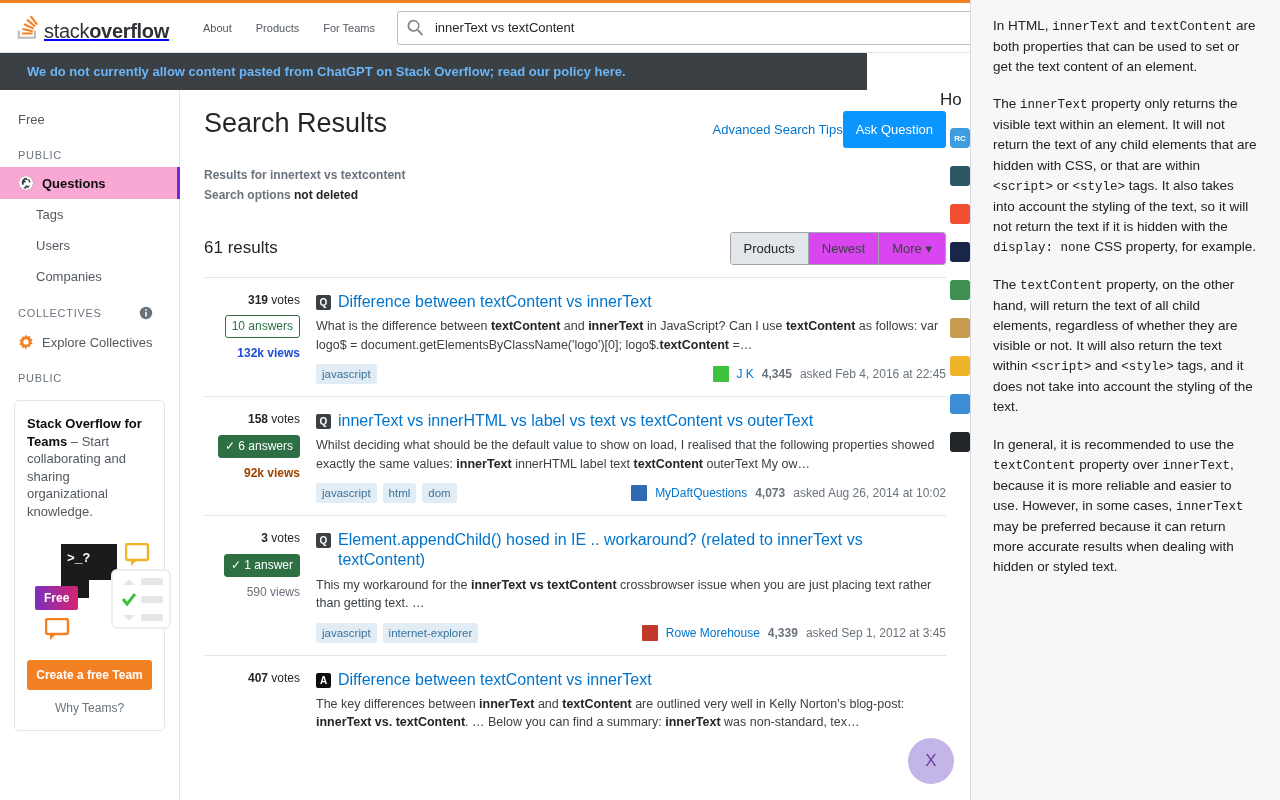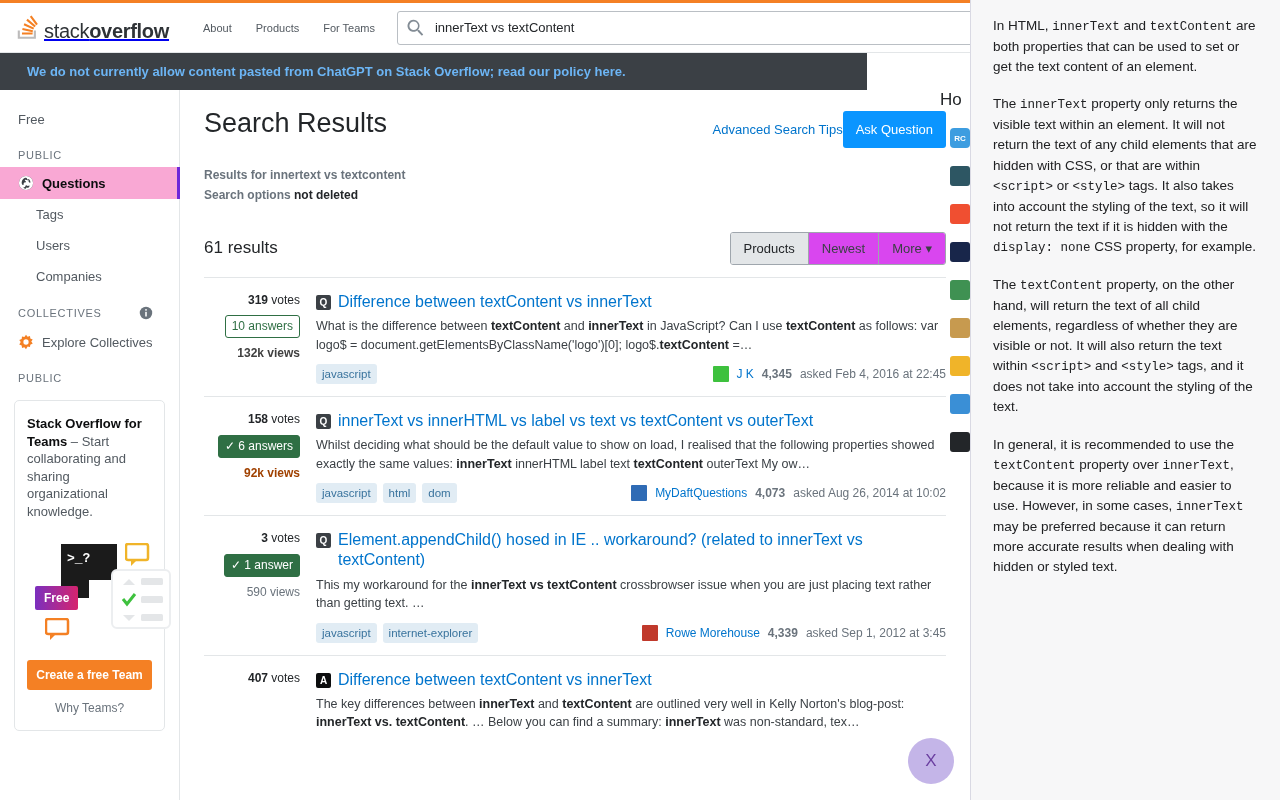--- a/index.html
+++ b/index.html
@@ -140,21 +140,21 @@
   .stats .votes { color:#232629; padding-top:2px; display:block; }
   .stats .votes b { font-weight:bold; }
   .badge {
     display:inline-block; margin-top:9px; padding:4px 6px; border-radius:3px;
     font-size:12px;
   }
   .badge.answered { background:#2f6f44; color:#fff; border:1px solid #2f6f44;}
   .badge.open { color:#2f6f44; border:1px solid #2f6f44; background:#fff;margin-top:8px;}
   .stats .views { display:block; margin-top:9px; }
   .views.hot { color:#a04100; font-weight:bold; }
-  .views.vhot { color:#404040; font-weight:bold; }
+  .views.vhot { color:#1d4ed8; font-weight:bold; }
   .views.normal { color:#6a737c; }
 
   .body { flex:1; min-width:0; }
   .title-row { display:flex; align-items:flex-start; gap:7px; }
   .qtag, .atag {
     flex:0 0 auto; width:15px; height:15px; border-radius:2px;
     color:#fff; font-size:10px; font-weight:bold; text-align:center;
     line-height:15px; margin-top:3px;
   }
   .qtag { background:#3b4045; }

